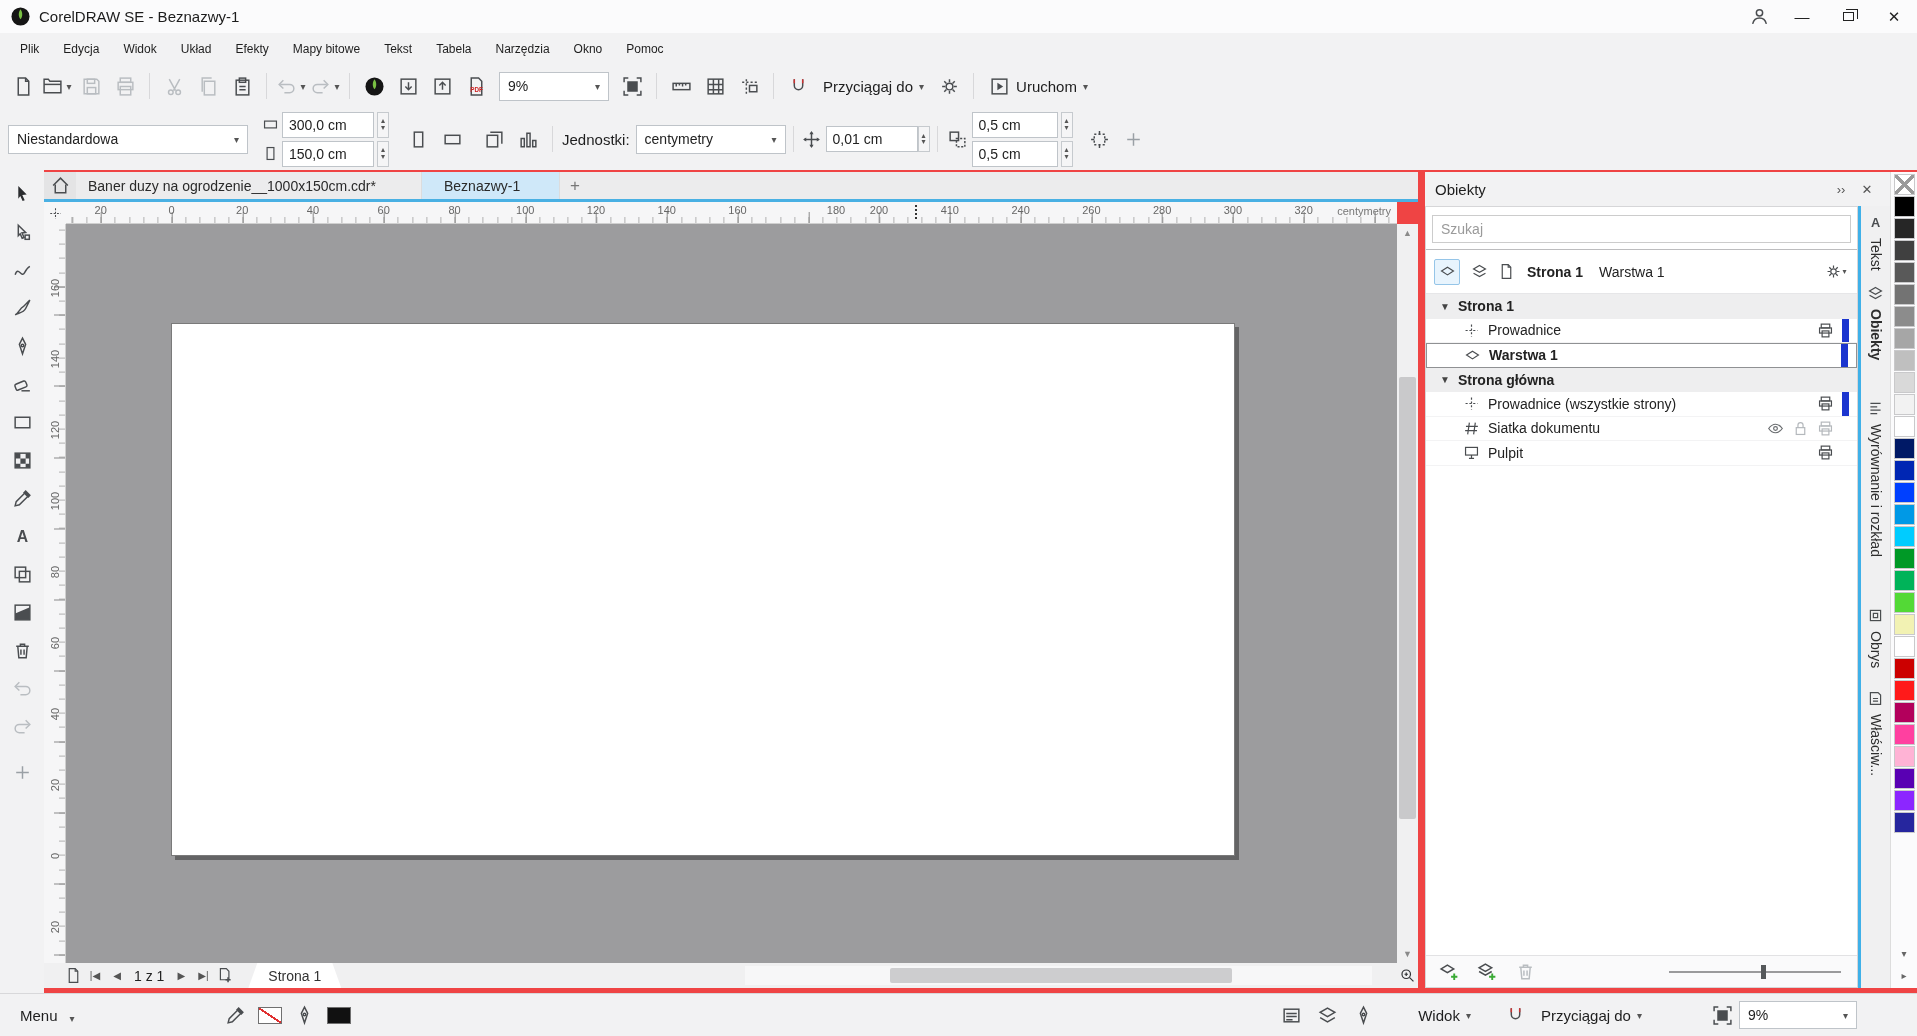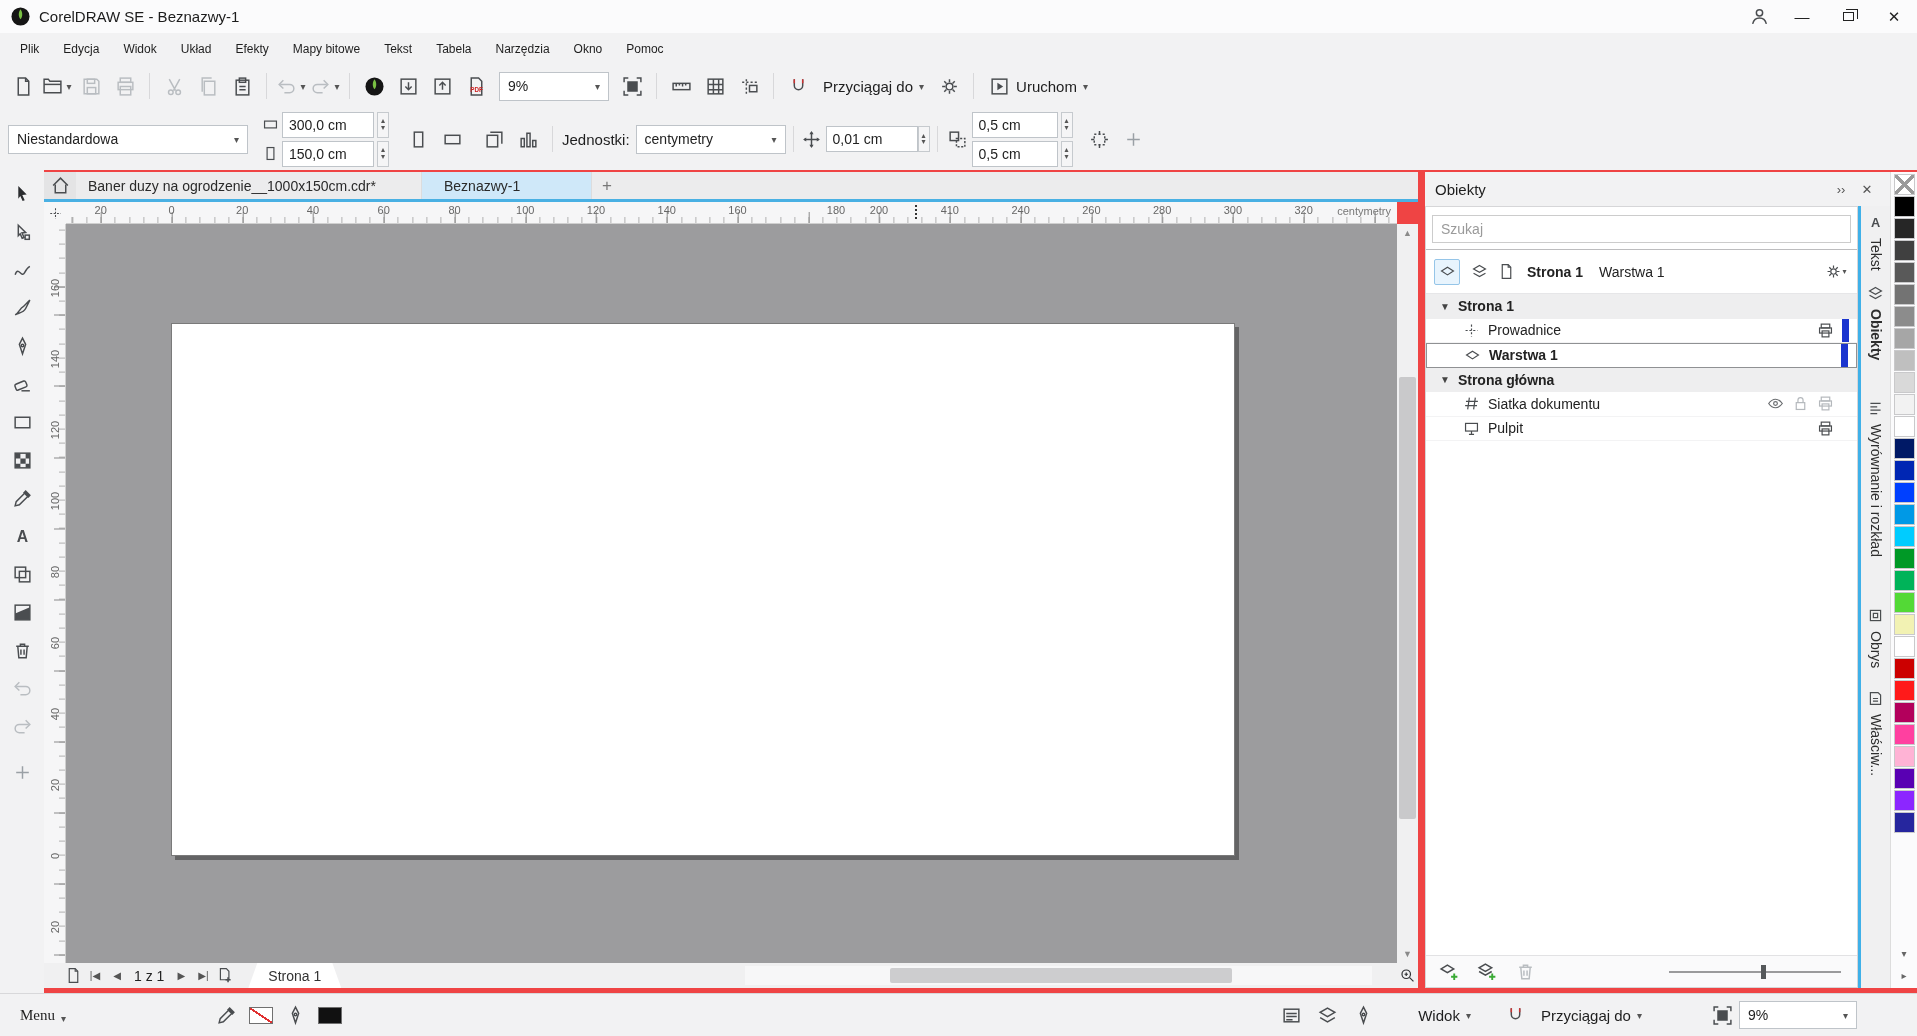--- a/index.html
+++ b/index.html
@@ -48,21 +48,21 @@
 
   
   .toolbox{position:absolute;left:0;top:170px;width:44px;height:823px;background:#f2f2f3;display:flex;flex-direction:column;align-items:center;padding-top:8px;gap:6px;}
   .toolbox .tbtn{min-width:32px;height:32px;}
 
   
   .doctabs{position:absolute;left:44px;top:172px;width:1374px;height:30px;background:#ececed;border-bottom:3px solid #49b0e3;display:flex;align-items:stretch;}
   .homebtn{width:32px;display:flex;align-items:center;justify-content:center;background:#e4e4e5;}
   .dtab{display:flex;align-items:center;padding:0 12px;font-size:14px;color:#2a2a2a;border-right:1px solid #dcdcdd;}
   .dtab.t1{width:346px;}
-  .dtab.t2{width:170px;background:#cfe8f9;padding-left:22px;}
+  .dtab.t2{width:138px;background:#cfe8f9;padding-left:22px;}
   .addtab{width:30px;display:flex;align-items:center;justify-content:center;color:#777;font-size:17px;}
 
   
   .rcorner{position:absolute;left:44px;top:202px;width:22px;height:22px;background:#f6f6f7;display:flex;align-items:center;justify-content:center;color:#8a8d90;}
   .hruler{position:absolute;left:66px;top:202px;width:1331px;height:22px;background:#f6f6f7;border-bottom:1px solid #cfcfcf;}
   .hruler::before{content:'';position:absolute;left:0;right:0;bottom:0;height:6px;background:repeating-linear-gradient(90deg,#b0b0b0 0 1px,transparent 1px 14.152px);background-position-x:6.4px;}
   .hruler::after{content:'';position:absolute;left:0;right:0;bottom:0;height:11px;background:repeating-linear-gradient(90deg,#8a8a8a 0 1px,transparent 1px 70.76px);background-position-x:34.7px;}
   .hnum{position:absolute;top:2px;transform:translateX(-50%);font-size:11px;color:#666;z-index:2;}
   .runit{position:absolute;right:6px;top:3px;font-size:11px;color:#777;z-index:2;}
   .hmarker{position:absolute;left:849px;top:3px;width:2px;height:16px;background:repeating-linear-gradient(#333 0 2px,transparent 2px 4px);z-index:3;}
@@ -129,21 +129,21 @@
   .palette{position:absolute;left:1890px;top:172px;width:27px;height:816px;background:#fbfbfc;border-left:1px solid #ddd;display:flex;flex-direction:column;align-items:center;padding-top:2px;}
   .swatch{width:21px;height:21px;border:1px solid #c9c9cb;margin-bottom:1px;flex:none;}
   .swatch.none{background:
       linear-gradient(45deg,transparent 44%,#9a9a9a 44% 56%,transparent 56%),
       linear-gradient(-45deg,transparent 44%,#9a9a9a 44% 56%,transparent 56%),#fff;}
   .pal-bottom{margin-top:auto;display:flex;flex-direction:column;align-items:center;padding-bottom:4px;gap:4px;}
   .palbtn{width:20px;height:18px;display:flex;align-items:center;justify-content:center;font-size:10px;color:#666;}
 
   
   .statusbar{position:absolute;left:0;right:0;top:993px;height:43px;background:#f2f2f3;border-top:1px solid #d8d8da;display:flex;align-items:center;}
-  .menu-group{display:flex;align-items:flex-end;gap:6px;margin-left:20px;font-size:15px;color:#1e1e1e;font-family:Liberation Serif, serif;}
+  .menu-group{display:flex;align-items:flex-end;gap:12px;margin-left:20px;font-size:15px;color:#1e1e1e;}
   .fillgroup{display:flex;align-items:center;gap:12px;margin-left:150px;}
   .fswatch{width:24px;height:17px;border:1px solid #707070;background:
       linear-gradient(to top right,transparent 46%,#e03030 46% 54%,transparent 54%),#fff;}
   .oswatch{width:24px;height:17px;border:1px solid #707070;background:#111;}
   .right-cluster{margin-left:auto;display:flex;align-items:center;margin-right:60px;}
   .sb-label{font-size:15px;color:#1e1e1e;}
   .sb-combo{width:118px;height:28px;}
   .g-caret{font-size:10px;color:#555;}
   .trio{display:flex;align-items:center;gap:2px;}
 </style>
@@ -887,20 +887,31 @@
         <svg class="ic sm rowicon">
             <use href="#s-layer1"></use>
           </svg>
         <span class="bold">Warstwa 1</span>
         <span class="tsp"></span>
         <span class="colorbar" style="background: rgb(27, 53, 207);"></span>
       </div>
       <div class="trow parent">
         <span class="g-treearrow">▼</span>
         <span class="bold">Strona główna</span>
+      </div>
+      <div class="trow child">
+        <svg class="ic sm rowicon">
+            <use href="#s-guides-sm"></use>
+          </svg>
+        <span>Prowadnice (wszystkie strony)</span>
+        <span class="tsp"></span>
+        <svg class="ic sm rowicon">
+            <use href="#s-printer"></use>
+          </svg>
+        <span class="colorbar" style="background: rgb(27, 53, 207);"></span>
       </div>
       <div class="trow child">
         <svg class="ic sm rowicon">
             <use href="#s-hash"></use>
           </svg>
         <span>Siatka dokumentu</span>
         <span class="tsp"></span>
         <svg class="ic sm rowicon mid">
             <use href="#s-eye"></use>
           </svg>

